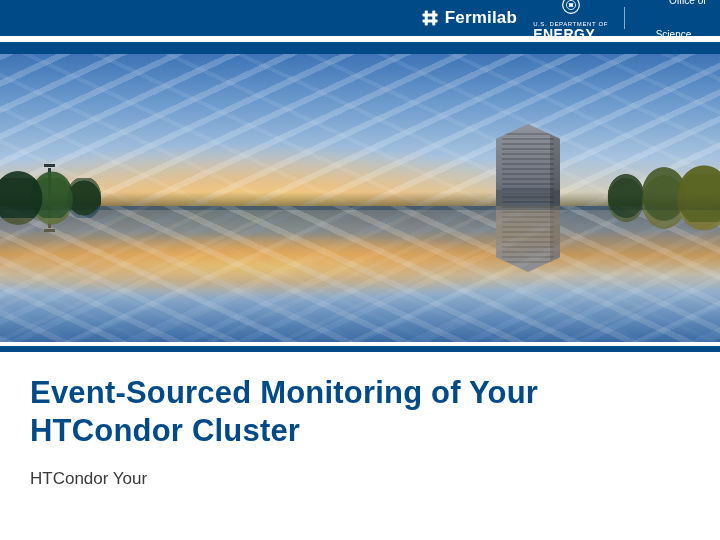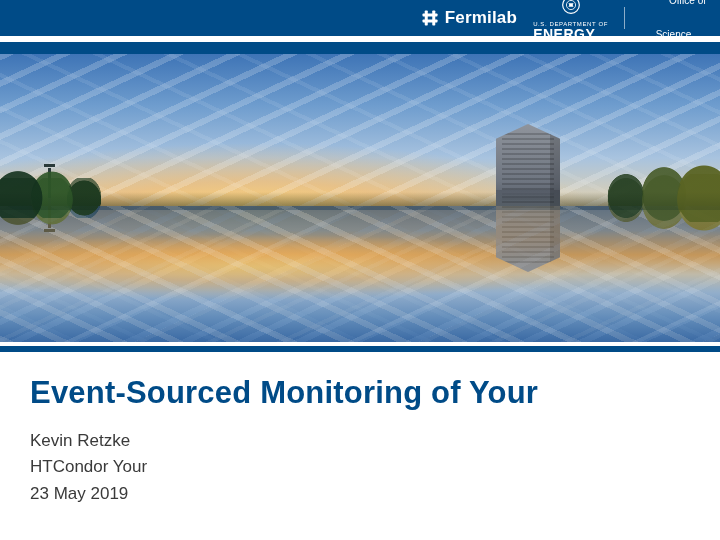--- a/index.html
+++ b/index.html
@@ -116,21 +116,20 @@
       <div class="building" style="right:160px; top:70px;"></div>
     </div>
   </div>
 
   <div class="white-gap"></div>
   <div class="blue-strip"></div>
 
   <div class="content">
     <div class="title">
       <div>Event-Sourced Monitoring of Your</div>
+      <div>HTCondor Cluster</div>
     </div>
     <div class="meta">
-      <div>Kevin Retzke</div>
       <div>HTCondor Your</div>
-      <div>23 May 2019</div>
     </div>
   </div>
 
 </div>
 
 </body></html>

